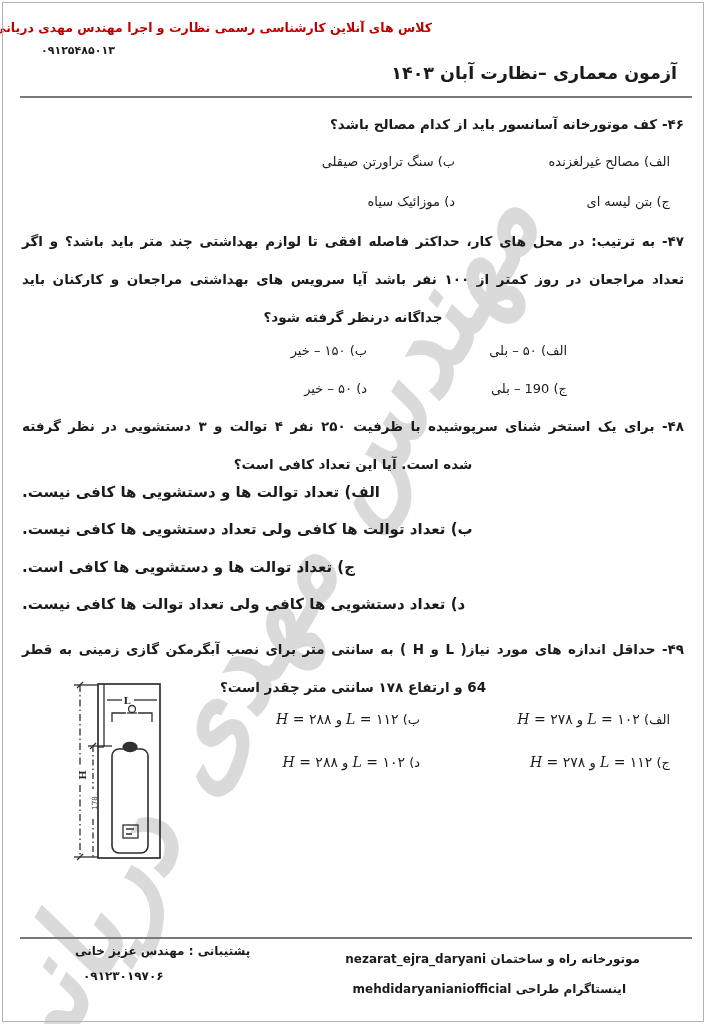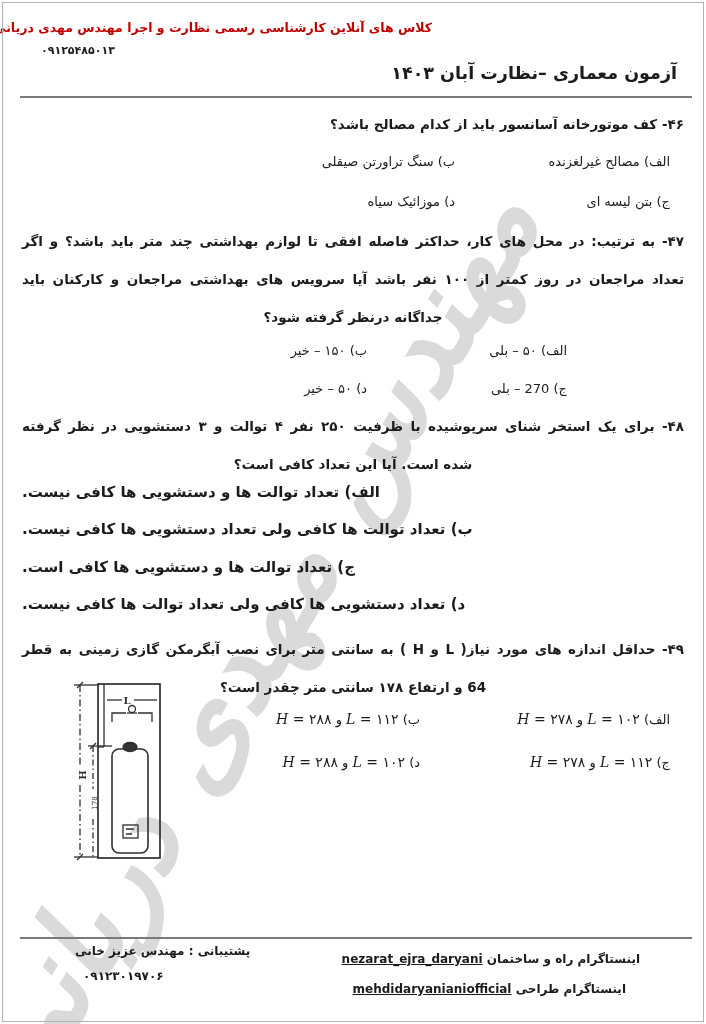--- a/index.html
+++ b/index.html
@@ -22,21 +22,21 @@
   .j{text-align:justify;text-align-last:justify;}
   .optrow{display:flex;padding-right:14px;font-size:13px;line-height:23px;}
   .optrow .c1{width:215px;flex:none;}
   .optrow .c2{flex:1;}
   .q47row{padding-right:117px;}
   .q47row .c1{width:200px;}
   .q49row .c1{width:250px;}
   .opt{font-size:15px;line-height:23px;padding-right:14px;text-align:left;font-weight:bold;}
   .eq{direction:ltr;unicode-bidi:isolate;font-family:"DejaVu Serif",serif;font-size:14px;}
   .eq i{font-style:italic;font-family:"DejaVu Serif",serif;}
-  .latin{direction:ltr;unicode-bidi:isolate;text-decoration:underline;}
+  .latin{direction:ltr;unicode-bidi:isolate;}
   .diagram{position:absolute;left:64px;top:679px;width:108px;height:186px;z-index:1;}
   .ft{position:absolute;z-index:2;font-size:12px;font-weight:bold;white-space:nowrap;}
   .ft-sup{top:944px;left:75px;}
   .ft-phone{top:969px;left:63px;direction:ltr;margin-left:20px;}
   .ft-in1{top:952px;right:66px;}
   .ft-in2{top:982px;right:80px;}
   svg text{font-family:"DejaVu Serif",serif;fill:#2b2b2b;}
 </style>
 </head>
 <body>
@@ -64,21 +64,21 @@
   <div class="blk" style="top:222px">
     <div class="qtext j">۴۷- به ترتیب: در محل های کار، حداکثر فاصله افقی تا لوازم بهداشتی چند متر باید باشد؟ و اگر</div>
     <div class="qtext j">تعداد  مراجعان در روز کمتر از ۱۰۰ نفر باشد آیا سرویس های بهداشتی مراجعان و کارکنان باید</div>
     <div class="qtext">جداگانه درنظر  گرفته شود؟</div>
   </div>
   <div class="blk optrow q47row" style="top:339px">
     <div class="c1">الف) ۵۰ – بلی</div>
     <div class="c2">ب) ۱۵۰ – خیر</div>
   </div>
   <div class="blk optrow q47row" style="top:377px">
-    <div class="c1">ج) 270 – بلی</div>
+    <div class="c1">ج) 190 – بلی</div>
     <div class="c2">د) ۵۰ – خیر</div>
   </div>
 
   <div class="blk" style="top:407px">
     <div class="qtext j">۴۸- برای یک استخر شنای سرپوشیده با ظرفیت ۲۵۰ نفر ۴ توالت و ۳ دستشویی در نظر گرفته</div>
     <div class="qtext">شده  است. آیا این تعداد کافی است؟</div>
   </div>
   <div class="blk opt" style="top:481px">الف) تعداد توالت ها و دستشویی ها کافی نیست.</div>
   <div class="blk opt" style="top:518px">ب) تعداد توالت ها کافی ولی تعداد دستشویی ها کافی نیست.</div>
   <div class="blk opt" style="top:556px">ج) تعداد توالت ها و دستشویی ها کافی است.</div>
@@ -154,20 +154,20 @@
       <text x="63" y="25" font-size="10" font-weight="bold" text-anchor="middle">L</text>
       <text x="19" y="99" font-size="10" font-weight="bold" text-anchor="middle" transform="rotate(-90 19 96)">H</text>
       <text x="31" y="128" font-size="7" text-anchor="middle" transform="rotate(-90 30 125)">178</text>
     </svg>
   </div>
 
   <div class="rule r2"></div>
   <div class="ft ft-sup">پشتیبانی : مهندس عزیز خانی</div>
   <div class="ft ft-phone">۰۹۱۲۳۰۱۹۷۰۶</div>
   <div class="ft ft-in1">
-    <span>اینستاگرام راه و ساختمان</span>
+    <span>موتورخانه راه و ساختمان</span>
     <span class="latin">nezarat_ejra_daryani</span>
   </div>
   <div class="ft ft-in2">
     <span>اینستاگرام طراحی</span>
     <span class="latin">mehdidaryanianiofficial</span>
   </div>
 </div>
 
 </body></html>

